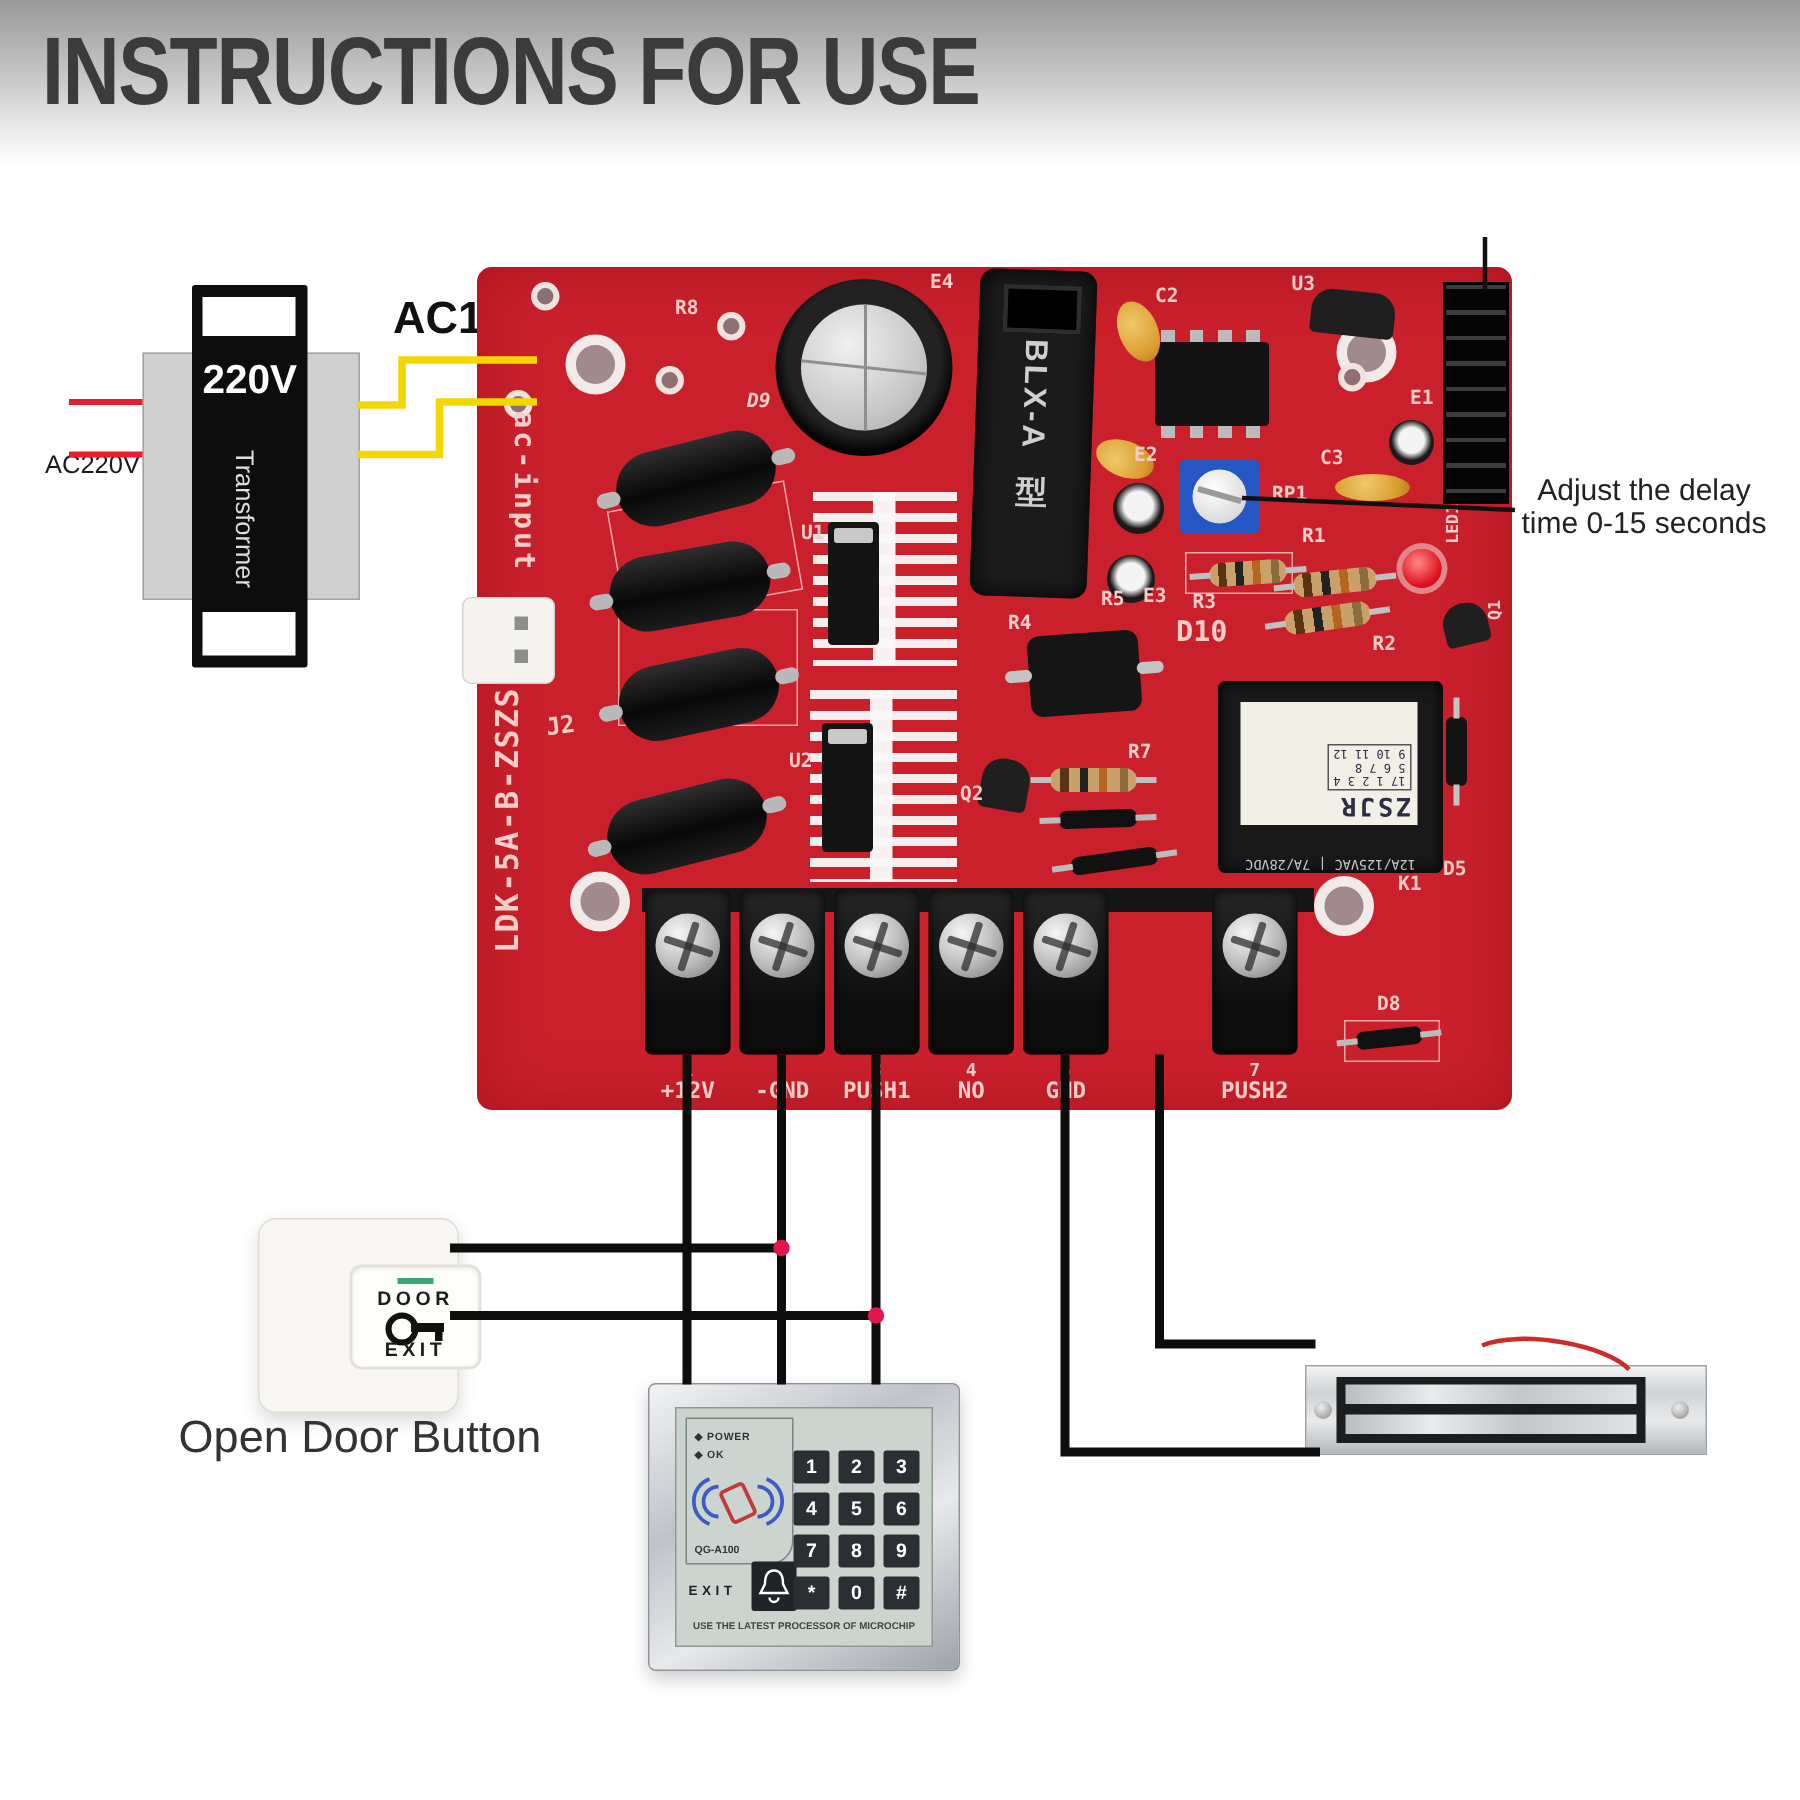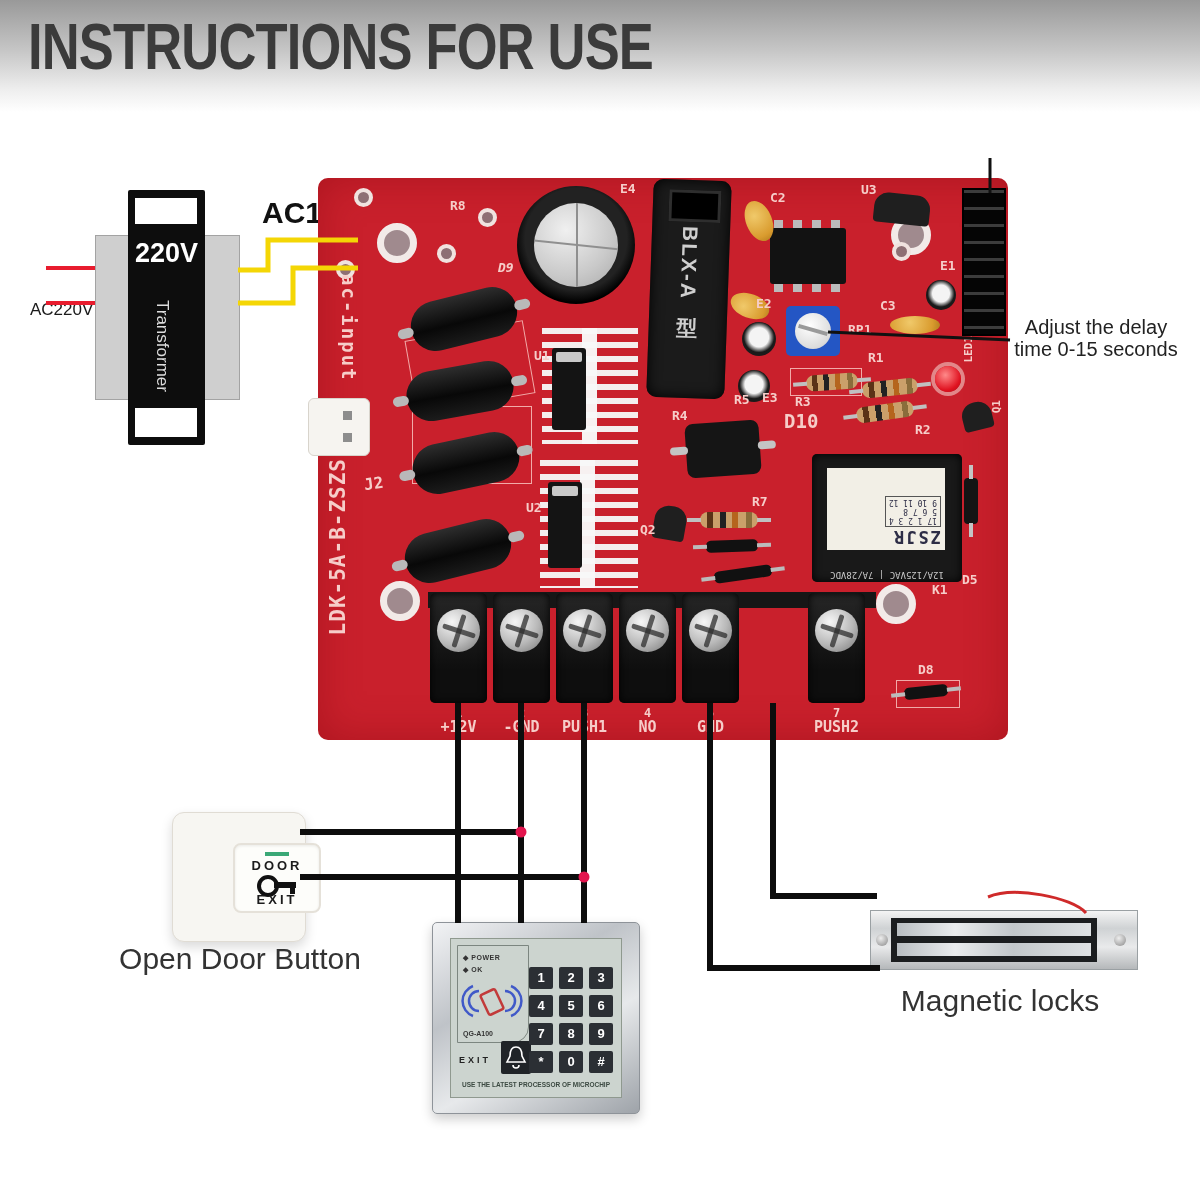--- a/index.html
+++ b/index.html
@@ -394,21 +394,20 @@
   </div>
 
   <div class="lock">
     <div class="recess">
       <div class="strip" style="top:5px;"></div>
       <div class="strip" style="top:25px;"></div>
     </div>
     <div class="sc" style="left:5px;top:23px;"></div>
     <div class="sc" style="left:243px;top:23px;"></div>
   </div>
-  <div class="lbl" style="left:890px;top:984px;width:220px;">Magnetic locks</div>
 
   <svg class="overlay" width="1200" height="1200">
 
     <path class="w-red" d="M46 268 H95"></path>
     <path class="w-red" d="M46 303 H95"></path>
 
     <polyline class="w-yellow" points="238,270 268,270 268,240 358,240"></polyline>
     <polyline class="w-yellow" points="238,303 293,303 293,268 358,268"></polyline>
 
     <path class="w-black" d="M458 703 V923"></path>

